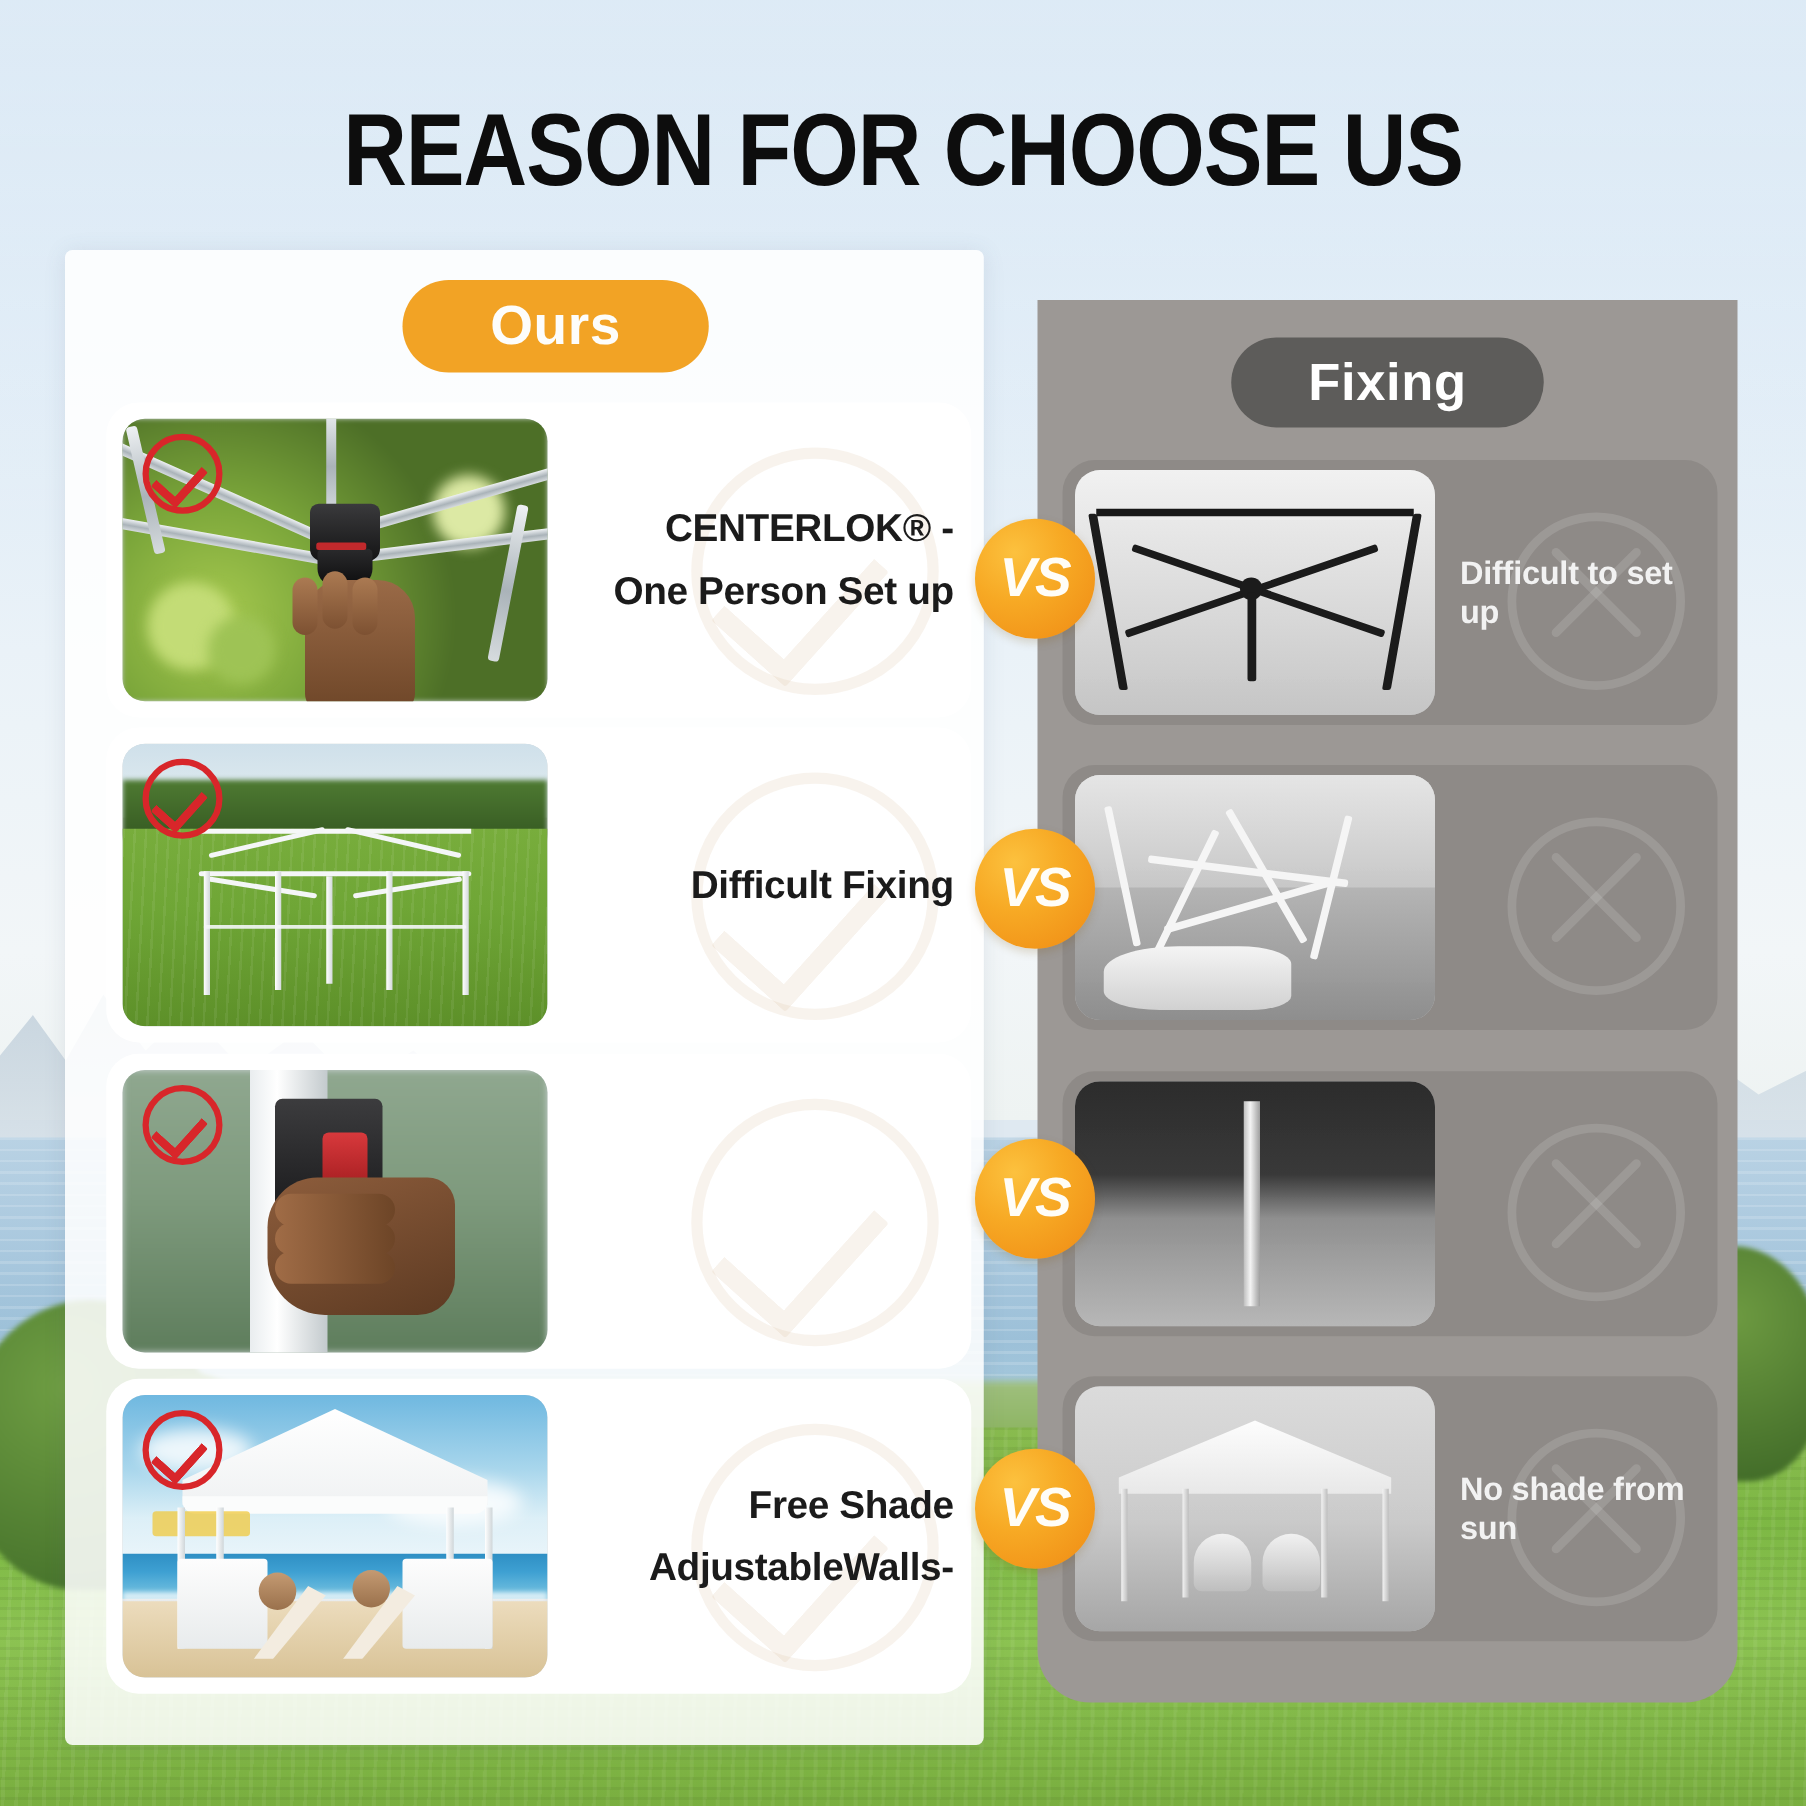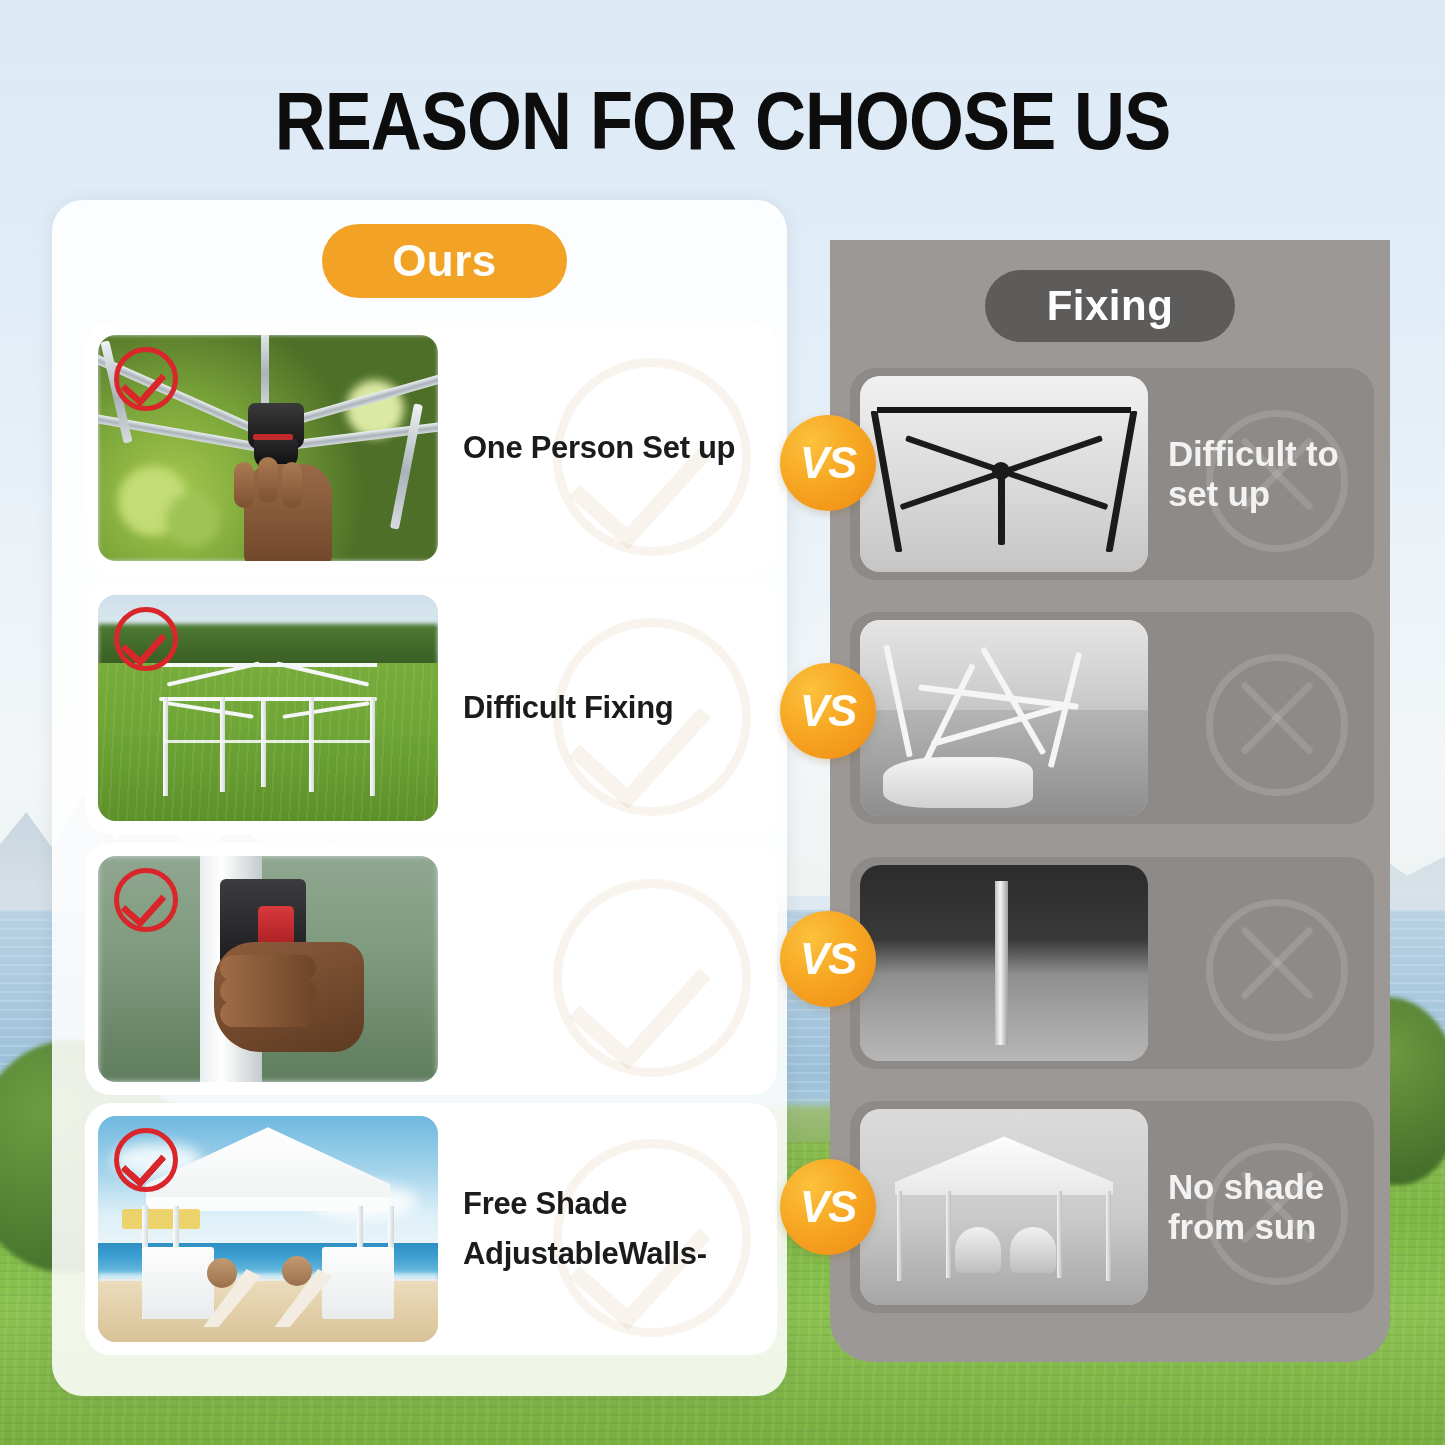--- a/index.html
+++ b/index.html
@@ -70,39 +70,40 @@
   .or1{top:128px;} .or2{top:372px;} .or3{top:617px;} .or4{top:861px;}
   .others-photo{
     position:absolute;left:10px;top:8px;width:288px;height:196px;
     border-radius:20px;overflow:hidden;
     background:#b9b9b9;
     filter:grayscale(1) contrast(1.02);
   }
   .others-label{
     position:absolute;left:318px;top:0;width:200px;height:212px;
     display:flex;align-items:center;
-    color:#f2f2f2;font-size:35px;font-weight:600;letter-spacing:-.2px;
+    color:#f2f2f2;font-size:26px;font-weight:600;letter-spacing:-.2px;
   }
   .x-mark{
     position:absolute;left:356px;top:42px;width:128px;height:128px;
     border:7px solid rgba(255,255,255,.13);border-radius:50%;
   }
   .x-mark:before,.x-mark:after{
     content:"";position:absolute;left:50%;top:8px;width:7px;height:98px;
     background:rgba(255,255,255,.13);border-radius:4px;
   }
   .x-mark:before{transform:translateX(-50%) rotate(45deg);}
   .x-mark:after{transform:translateX(-50%) rotate(-45deg);}
 
   
   .ours-panel{
     position:absolute;left:52px;top:200px;width:735px;height:1196px;
     background:rgba(255,255,255,.87);
-    border-radius:31px;
+    border-radius:6px;
     box-shadow:0 2px 18px rgba(80,100,120,.12);
+    text-align:right;
   }
   .ours-badge{
     position:absolute;left:270px;top:24px;width:245px;height:74px;
     background:#f2a325;border-radius:37px;
     display:flex;align-items:center;justify-content:center;
     color:#fdfdfb;font-size:44px;font-weight:bold;letter-spacing:.5px;
   }
   .ours-row{
     position:absolute;left:33px;width:692px;height:252px;
     background:#ffffff;border-radius:26px;
@@ -351,20 +352,21 @@
           <div class="s1-red"></div>
           <div class="s1-hand"></div>
           <div class="s1-fing" style="left:40%;top:56%;"></div>
           <div class="s1-fing" style="left:47%;top:54%;"></div>
           <div class="s1-fing" style="left:54%;top:56%;"></div>
         </div>
         <div class="red-check"></div>
       </div>
       <div class="wm-check"></div>
       <div class="ours-label">
+        <span>CENTERLOK® -</span>
         <span>One Person Set up</span>
       </div>
     </div>
 
     <div class="ours-row ur2">
       <div class="ours-photo">
         <div class="scene">
           <div class="s2-sky"></div>
           <div class="s2-trees"></div>
           <div class="s2-grass"></div>

